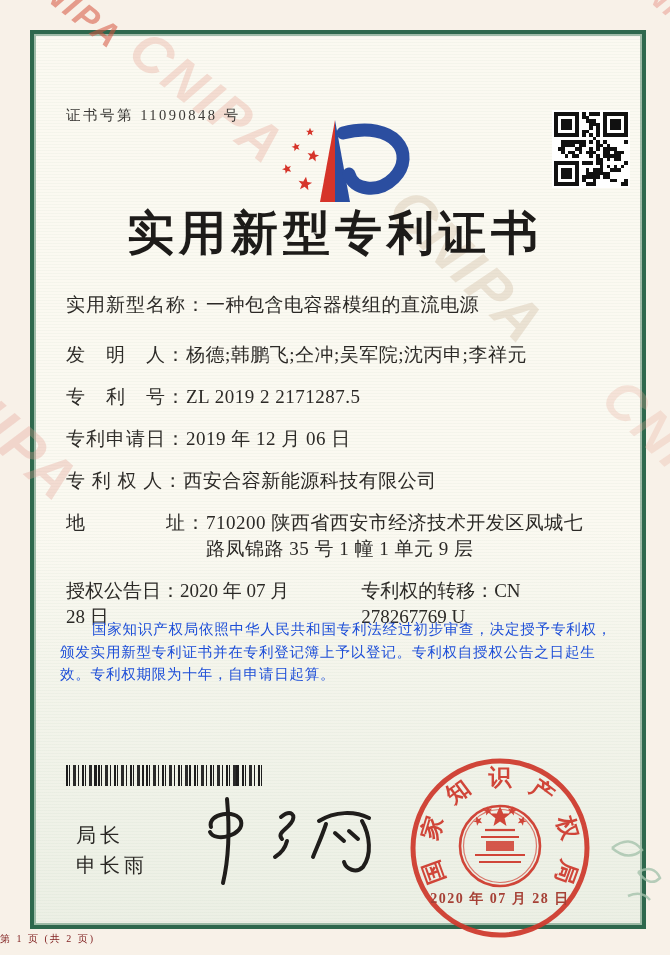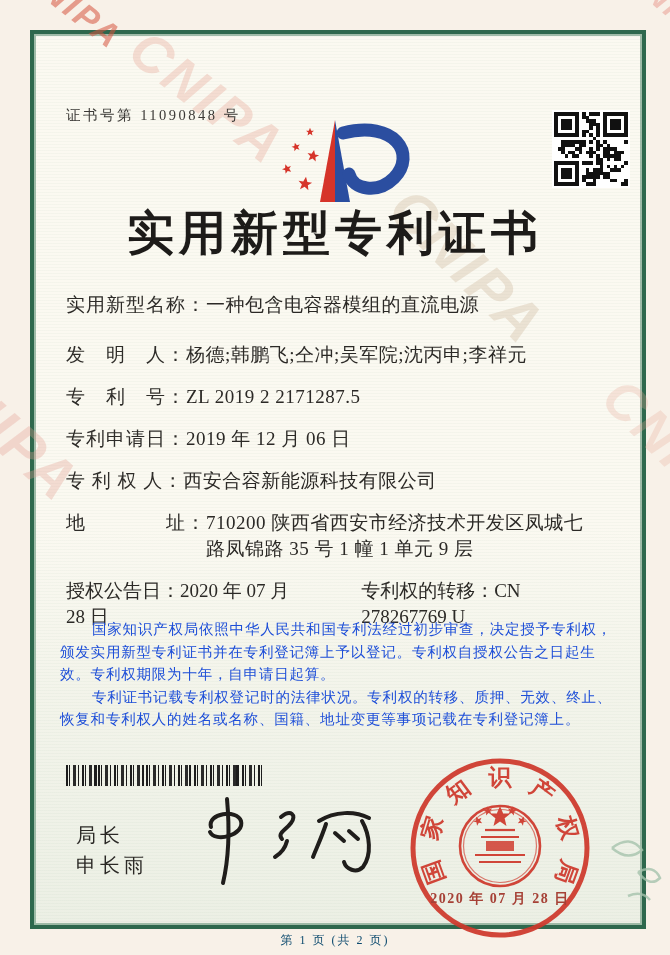--- a/index.html
+++ b/index.html
@@ -38,22 +38,22 @@
      background:
        repeating-linear-gradient(90deg,rgba(0,0,0,0) 0 29px,#1d1d1d 29px 31px,rgba(0,0,0,0) 31px 47px),
        repeating-linear-gradient(90deg,#1d1d1d 0 2px,rgba(0,0,0,0) 2px 3px,#1d1d1d 3px 4px,rgba(0,0,0,0) 4px 7px,#2a2a2a 7px 10px,rgba(0,0,0,0) 10px 12px,#1d1d1d 12px 13px,rgba(0,0,0,0) 13px 16px);}
   .director{position:absolute;left:76px;top:782px;font-size:20px;letter-spacing:4px;line-height:30px;color:#2b2926;}
   .sign{position:absolute;left:185px;top:753px;width:210px;height:100px;}
   .seal{position:absolute;left:405px;top:715px;width:190px;height:190px;mix-blend-mode:multiply;opacity:.93;}
   #seal-ring text{font-size:23px;font-weight:700;fill:#ce382b;text-anchor:middle;
                   font-family:"Liberation Serif","DejaVu Serif",serif;}
   #seal-date{font-size:14px;font-weight:700;fill:#a03328;letter-spacing:1.5px;text-anchor:middle;
              font-family:"Liberation Serif","DejaVu Serif",serif;}
-  .footer{position:absolute;left:0;top:894px;width:100%;text-align:center;font-size:12px;
-          letter-spacing:2px;color:#0c4a6e;}
+  .footer{position:absolute;left:0;top:894px;width:100%;text-align:left;font-size:10px;
+          letter-spacing:2px;color:#7f1d1d;}
   .curl{position:absolute;left:598px;top:826px;width:70px;height:86px;z-index:1;}
 </style>
 </head>
 <body>
 
 <div class="page">
   <div class="frame"></div>
 
   <div class="wm wm1">CNIPA</div>
   <div class="wm wm2">CNIPA</div>
@@ -253,21 +253,20 @@
           <span>授权公告日：</span><span>2020 年 07 月 28 日</span>
         </span>
         <span>
           <span>专利权的转移：</span><span>CN 278267769 U</span>
         </span>
       </div>
     </div>
 
     <div class="paras">
       <p>国家知识产权局依照中华人民共和国专利法经过初步审查，决定授予专利权，颁发实用新型专利证书并在专利登记簿上予以登记。专利权自授权公告之日起生效。专利权期限为十年，自申请日起算。</p>
-      <p>专利证书记载专利权登记时的法律状况。专利权的转移、质押、无效、终止、恢复和专利权人的姓名或名称、国籍、地址变更等事项记载在专利登记簿上。</p>
     </div>
 
     <div class="barcode"></div>
 
     <div class="director">
       <div>局长</div>
       <div>申长雨</div>
     </div>
 
     <svg class="sign" viewBox="0 0 210 100">

